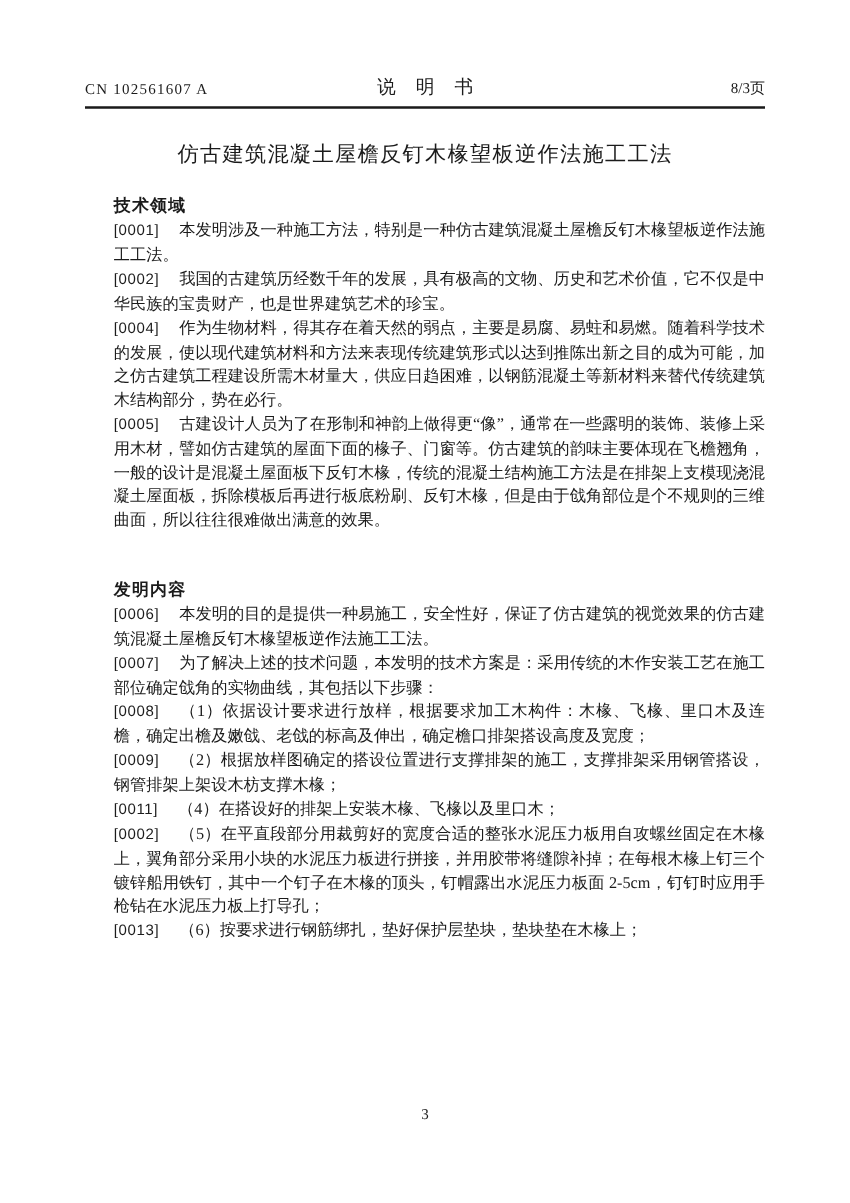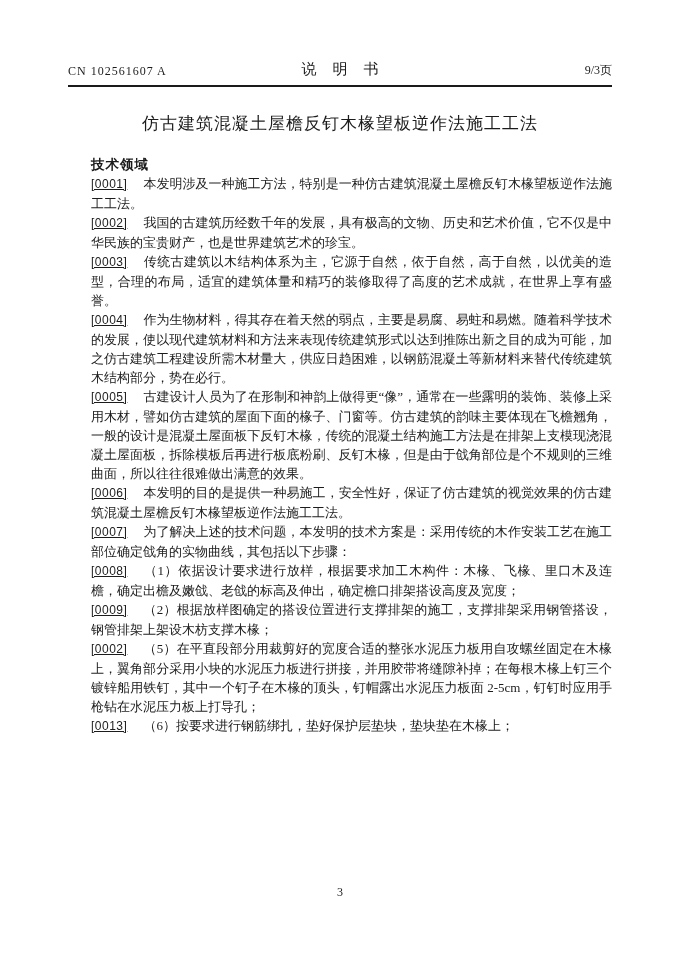--- a/index.html
+++ b/index.html
@@ -78,61 +78,61 @@
     text-align: justify;
     text-justify: inter-ideograph;
     word-break: break-all;
   }
   .para-num {
     display: inline-block;
     font-family: "Liberation Sans", "DejaVu Sans", sans-serif;
     font-size: 12px;
     margin-right: 16px;
     letter-spacing: 0.5px;
-    text-decoration: underline;
   }
   .page-footer {
     position: absolute;
     left: 0;
     right: 0;
     top: 882px;
     text-align: center;
   }
   .page-number {
     font-size: 12px;
   }
 </style>
 </head>
 <body>
 
 <div class="page">
   <header class="page-header">
     <span class="doc-number">CN 102561607 A</span>
     <span class="doc-type">说明书</span>
-    <span class="page-indicator">9/3页</span>
+    <span class="page-indicator">8/3页</span>
   </header>
 
   <h1 class="doc-title">仿古建筑混凝土屋檐反钉木椽望板逆作法施工工法</h1>
 
   <main class="doc-body" id="doc-body">
       <section>
         <h2 class="sec-heading">技术领域</h2>
         <p class="para"><span class="para-num">[0001]</span><span>本发明涉及一种施工方法，特别是一种仿古建筑混凝土屋檐反钉木椽望板逆作法施工工法。</span></p>
       </section>
       <section>
         <p class="para"><span class="para-num">[0002]</span><span>我国的古建筑历经数千年的发展，具有极高的文物、历史和艺术价值，它不仅是中华民族的宝贵财产，也是世界建筑艺术的珍宝。</span></p>
-        <p class="para"><span class="para-num">[0003]</span><span>传统古建筑以木结构体系为主，它源于自然，依于自然，高于自然，以优美的造型，合理的布局，适宜的建筑体量和精巧的装修取得了高度的艺术成就，在世界上享有盛誉。</span></p>
         <p class="para"><span class="para-num">[0004]</span><span>作为生物材料，得其存在着天然的弱点，主要是易腐、易蛀和易燃。随着科学技术的发展，使以现代建筑材料和方法来表现传统建筑形式以达到推陈出新之目的成为可能，加之仿古建筑工程建设所需木材量大，供应日趋困难，以钢筋混凝土等新材料来替代传统建筑木结构部分，势在必行。</span></p>
         <p class="para"><span class="para-num">[0005]</span><span>古建设计人员为了在形制和神韵上做得更“像”，通常在一些露明的装饰、装修上采用木材，譬如仿古建筑的屋面下面的椽子、门窗等。仿古建筑的韵味主要体现在飞檐翘角，一般的设计是混凝土屋面板下反钉木椽，传统的混凝土结构施工方法是在排架上支模现浇混凝土屋面板，拆除模板后再进行板底粉刷、反钉木椽，但是由于戗角部位是个不规则的三维曲面，所以往往很难做出满意的效果。</span></p>
       </section>
       <section>
+        <h2 class="sec-heading">发明内容</h2>
         <p class="para"><span class="para-num">[0006]</span><span>本发明的目的是提供一种易施工，安全性好，保证了仿古建筑的视觉效果的仿古建筑混凝土屋檐反钉木椽望板逆作法施工工法。</span></p>
         <p class="para"><span class="para-num">[0007]</span><span>为了解决上述的技术问题，本发明的技术方案是：采用传统的木作安装工艺在施工部位确定戗角的实物曲线，其包括以下步骤：</span></p>
         <p class="para"><span class="para-num">[0008]</span><span>（1）依据设计要求进行放样，根据要求加工木构件：木椽、飞椽、里口木及连檐，确定出檐及嫩戗、老戗的标高及伸出，确定檐口排架搭设高度及宽度；</span></p>
         <p class="para"><span class="para-num">[0009]</span><span>（2）根据放样图确定的搭设位置进行支撑排架的施工，支撑排架采用钢管搭设，钢管排架上架设木枋支撑木椽；</span></p>
+        <p class="para"><span class="para-num">[0011]</span><span>（4）在搭设好的排架上安装木椽、飞椽以及里口木；</span></p>
         <p class="para"><span class="para-num">[0002]</span><span>（5）在平直段部分用裁剪好的宽度合适的整张水泥压力板用自攻螺丝固定在木椽上，翼角部分采用小块的水泥压力板进行拼接，并用胶带将缝隙补掉；在每根木椽上钉三个镀锌船用铁钉，其中一个钉子在木椽的顶头，钉帽露出水泥压力板面 2-5cm，钉钉时应用手枪钻在水泥压力板上打导孔；</span></p>
         <p class="para"><span class="para-num">[0013]</span><span>（6）按要求进行钢筋绑扎，垫好保护层垫块，垫块垫在木椽上；</span></p>
       </section>
     </main>
 
   <footer class="page-footer">
     <span class="page-number">3</span>
   </footer>
 </div>
 

